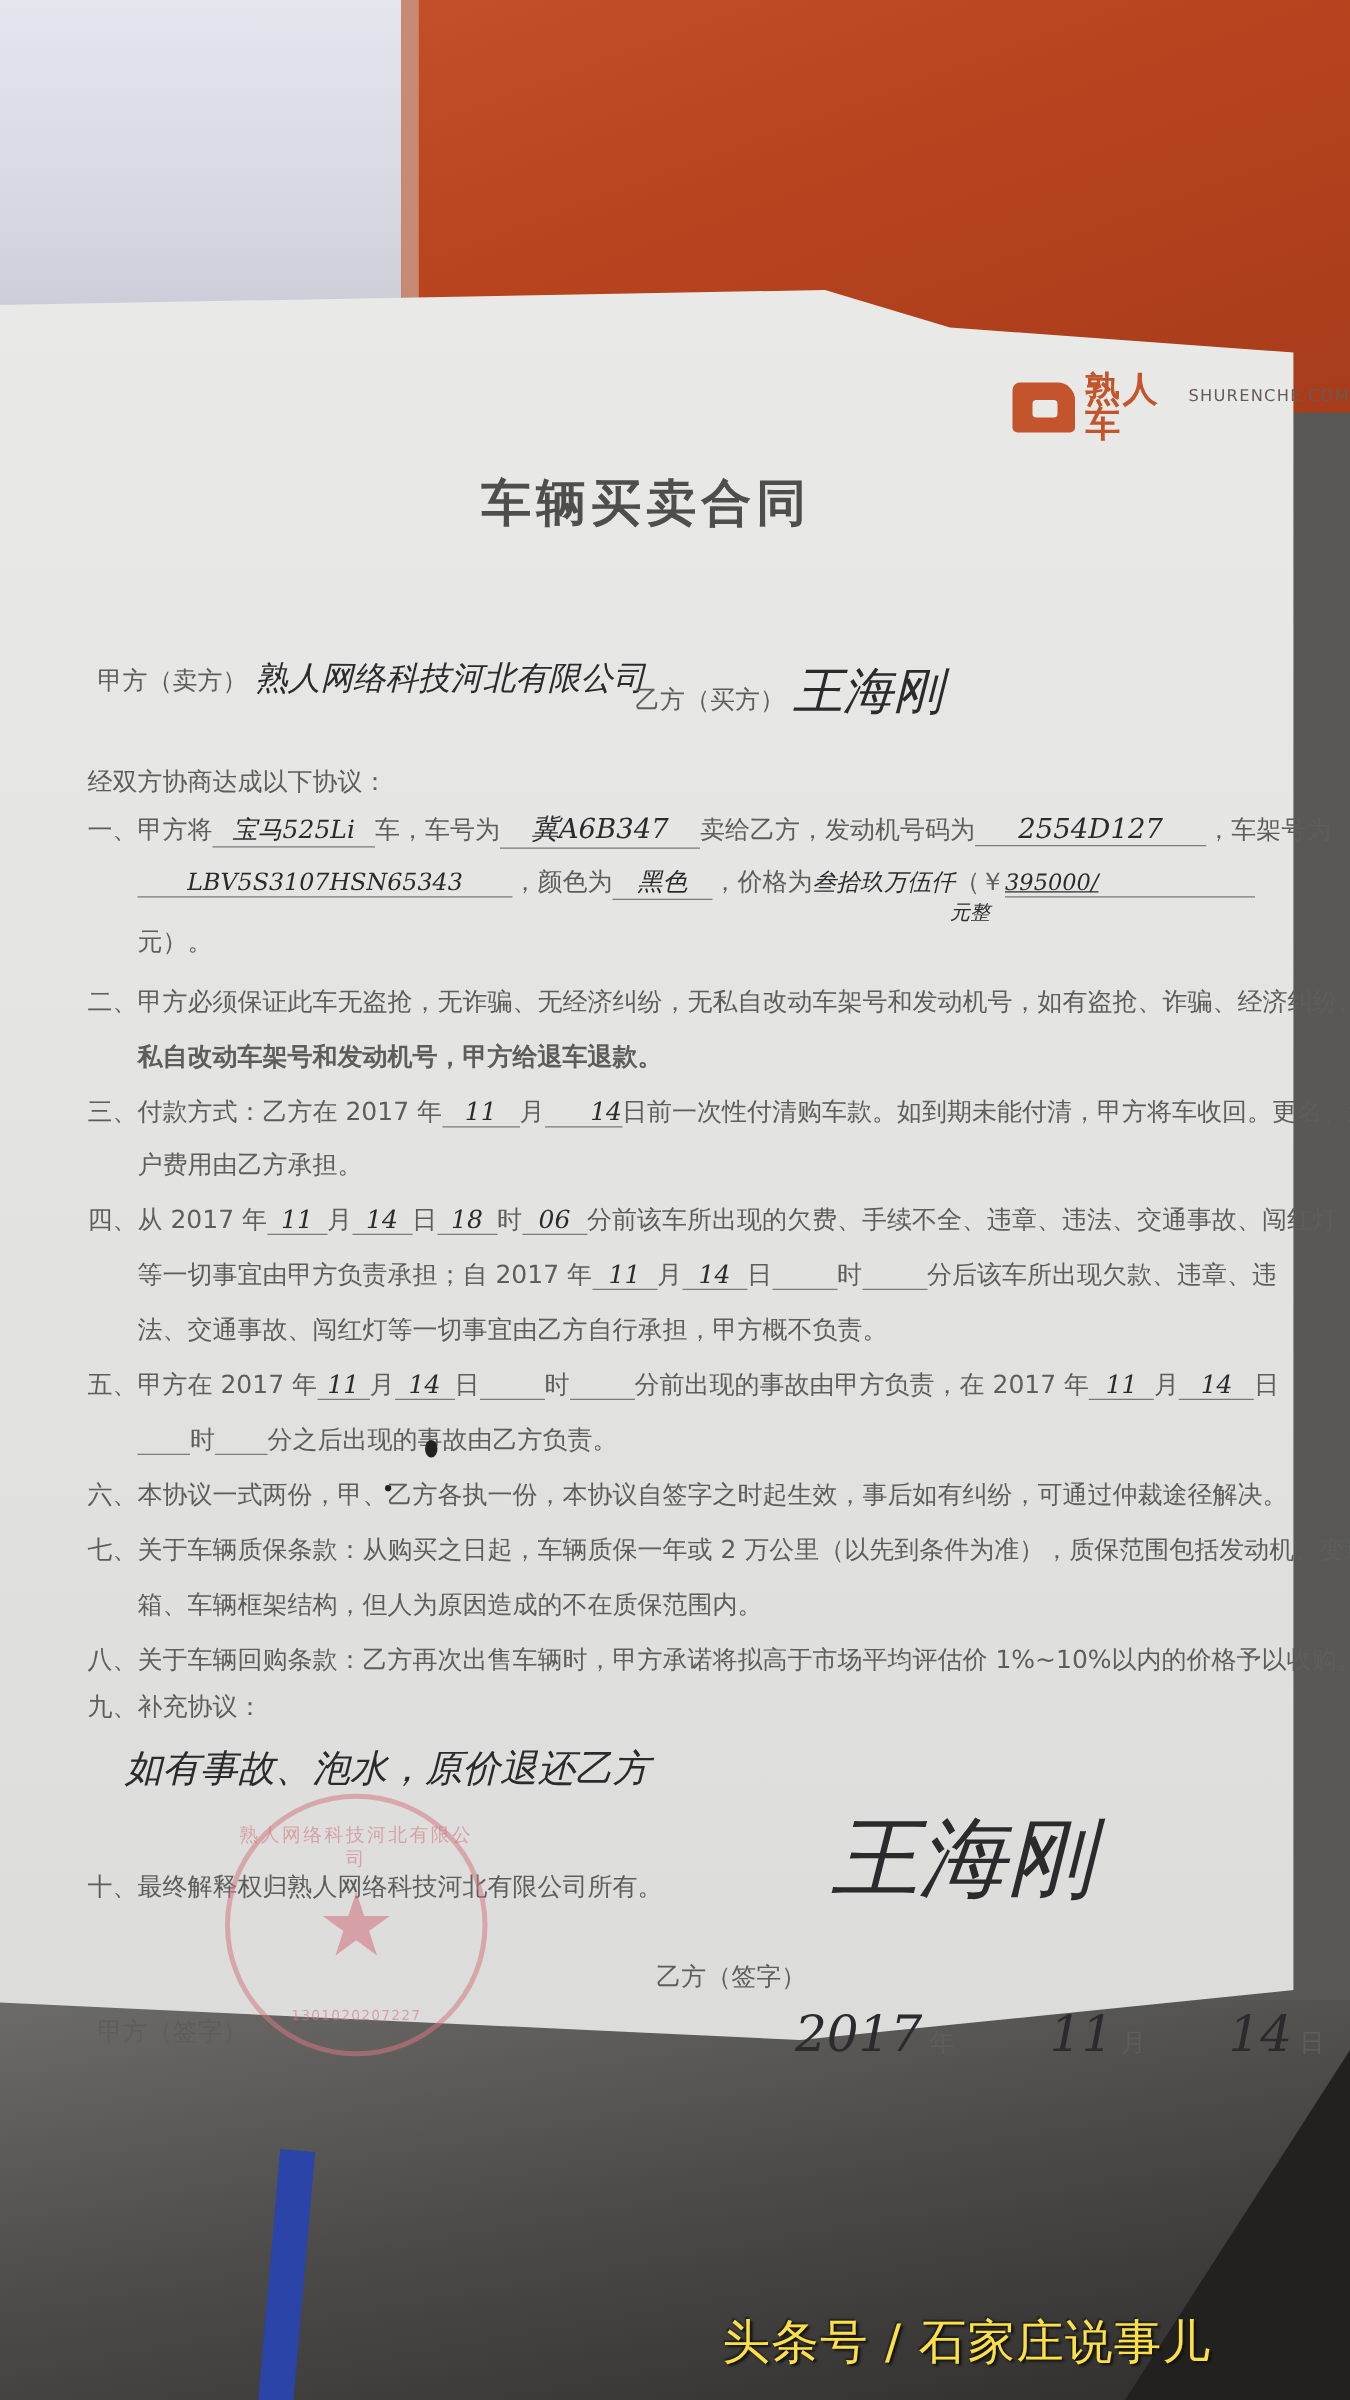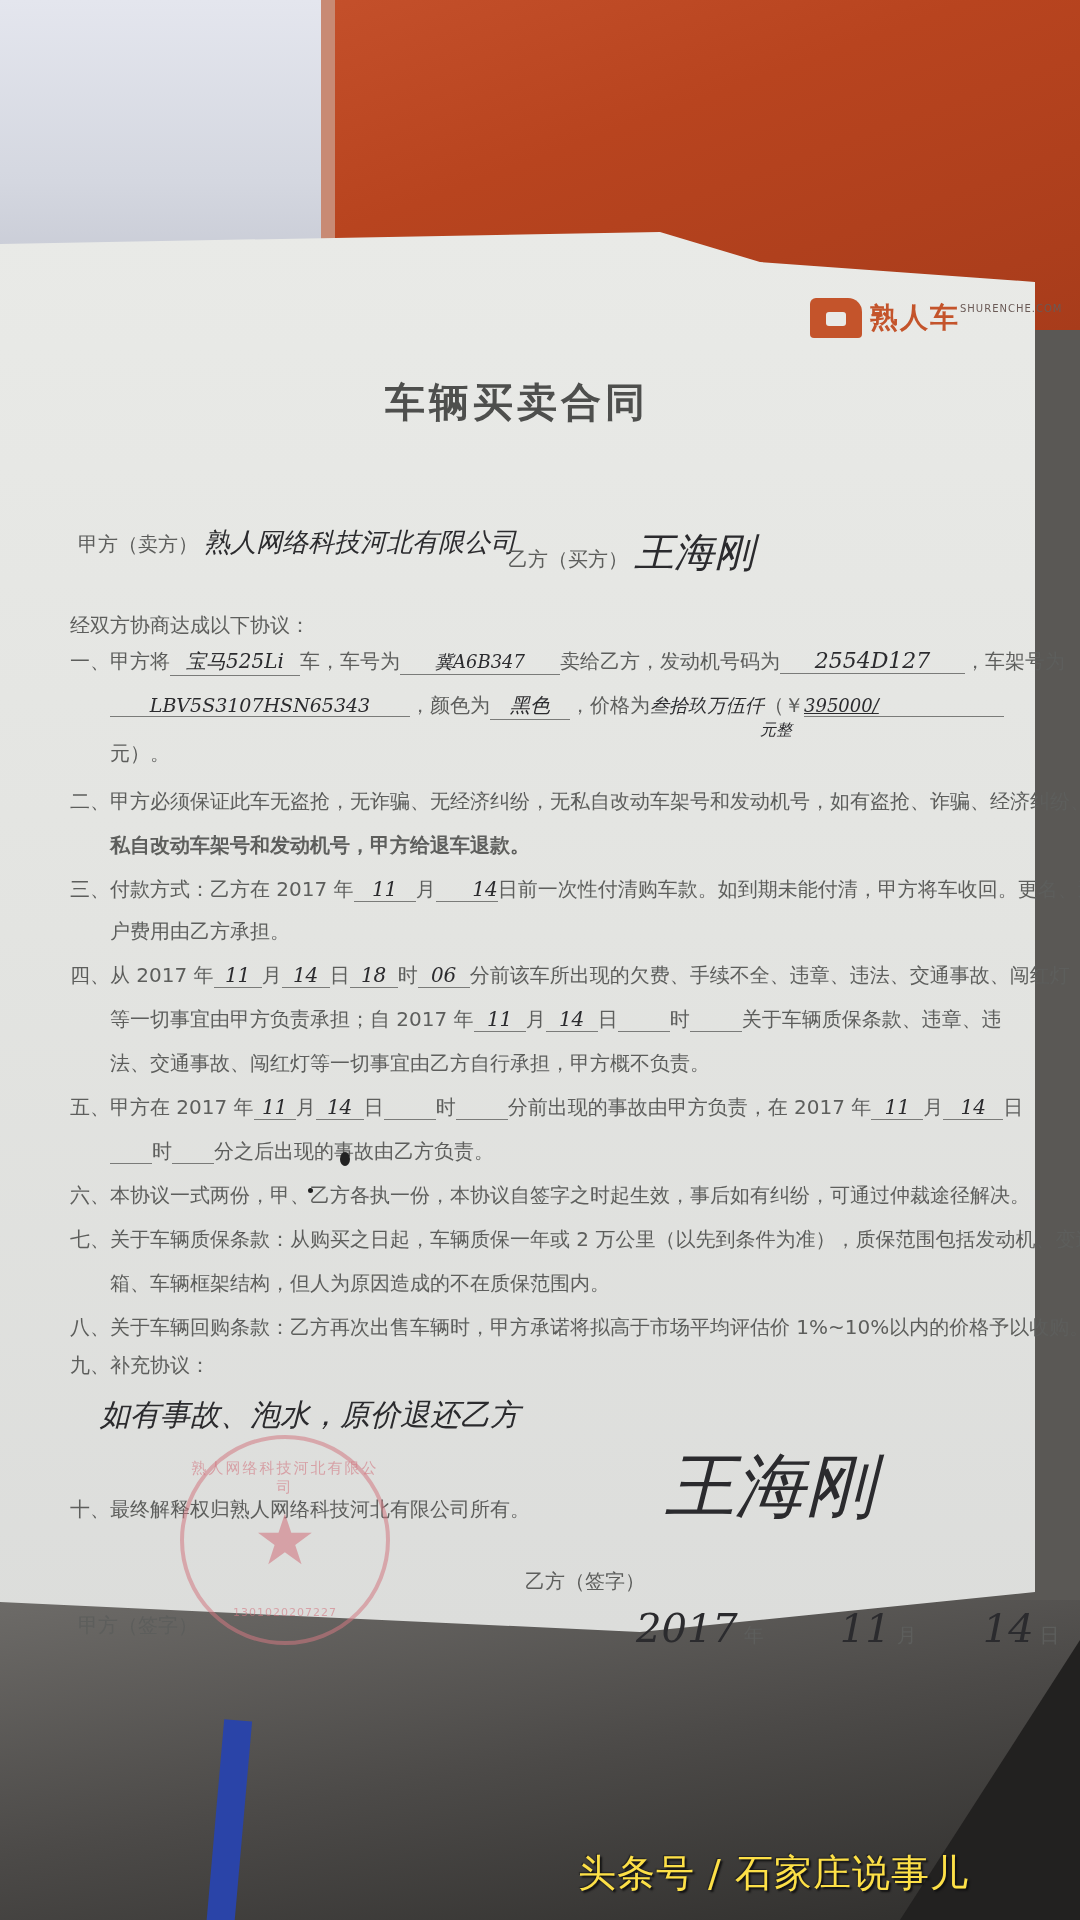--- a/index.html
+++ b/index.html
@@ -50,21 +50,21 @@
     .logo-mark {
       width: 52px; height: 40px; background: #c4542b; border-radius: 6px 14px 4px 4px;
       position: relative;
     }
     .logo-mark::after {
       content: ""; position: absolute; left: 16px; top: 14px; width: 20px; height: 14px;
       background: #e9eae7; border-radius: 3px;
     }
     .logo-text { display: flex; flex-direction: row; line-height: 1; }
     .logo-name { color: #c4542b; font-size: 28px; font-weight: bold; letter-spacing: 2px; }
-    .logo-url { color: #6a5a56; font-size: 10px; letter-spacing: 1px; margin-top: 0; }
+    .logo-url { color: #6a5a56; font-size: 13px; letter-spacing: 1px; margin-top: 13px; }
     .title {
       position: absolute; left: 385px; top: 375px; font-size: 40px; font-weight: bold;
       color: #4e4f4d; letter-spacing: 4px;
     }
     .seal {
       position: absolute; left: 180px; top: 1435px; width: 210px; height: 210px;
       border: 4px solid rgba(210,120,130,0.55); border-radius: 50%;
       display: flex; align-items: center; justify-content: center;
       color: rgba(210,120,130,0.6);
     }
@@ -110,41 +110,41 @@
   <span class="hand" style="font-size:26px;">熟人网络科技河北有限公司</span>
 </div>
 <div class="abs printed" style="left:508px;top:525px;">
   <span>乙方（买方）</span>
   <span class="hand" style="font-size:40px;">王海刚</span>
 </div>
 
 <div class="abs printed" style="left:70px;top:612px;">经双方协商达成以下协议：</div>
 
 <div class="abs printed" style="left:70px;top:648px;">
-  <span>一、甲方将</span><span class="uline hand" style="width:130px;font-size:20px;">宝马525Li</span><span>车，车号为</span><span class="uline hand" style="width:160px;font-size:18px;font-style:italic;">冀A6B347</span><span>卖给乙方，发动机号码为</span><span class="uline hand" style="width:185px;font-size:22px;">2554D127</span><span>，车架号为</span>
+  <span>一、甲方将</span><span class="uline hand" style="width:130px;font-size:20px;">宝马525Li</span><span>车，车号为</span><span class="uline hand" style="width:160px;font-size:22px;font-style:italic;">冀A6B347</span><span>卖给乙方，发动机号码为</span><span class="uline hand" style="width:185px;font-size:22px;">2554D127</span><span>，车架号为</span>
 </div>
 <div class="abs printed" style="left:110px;top:692px;">
   <span class="uline hand" style="width:300px;font-size:19px;">LBV5S3107HSN65343</span><span>，颜色为</span><span class="uline hand" style="width:80px;font-size:20px;">黑色</span><span>，价格为</span><span class="hand" style="font-size:19px;">叁拾玖万伍仟</span><span>（￥</span><span class="uline hand" style="width:200px;font-size:18px;text-align:left;text-decoration:underline;">395000/</span>
 </div>
 <div class="abs hand" style="left:760px;top:720px;font-size:16px;">元整</div>
 <div class="abs printed" style="left:110px;top:740px;">元）。</div>
 
 <div class="abs printed" style="left:70px;top:788px;">二、甲方必须保证此车无盗抢，无诈骗、无经济纠纷，无私自改动车架号和发动机号，如有盗抢、诈骗、经济纠纷、</div>
 <div class="abs printed" style="left:110px;top:832px;font-weight:bold;">私自改动车架号和发动机号，甲方给退车退款。</div>
 
 <div class="abs printed" style="left:70px;top:876px;">
   <span>三、付款方式：乙方在 2017 年</span><span class="uline hand" style="width:62px;">11</span><span>月</span><span class="uline hand" style="width:62px;text-align:right;">14</span><span>日前一次性付清购车款。如到期未能付清，甲方将车收回。更名、过</span>
 </div>
 <div class="abs printed" style="left:110px;top:918px;">户费用由乙方承担。</div>
 
 <div class="abs printed" style="left:70px;top:962px;">
   <span>四、从 2017 年</span><span class="uline hand" style="width:48px;">11</span><span>月</span><span class="uline hand" style="width:48px;">14</span><span>日</span><span class="uline hand" style="width:48px;">18</span><span>时</span><span class="uline hand" style="width:52px;">06</span><span>分前该车所出现的欠费、手续不全、违章、违法、交通事故、闯红灯</span>
 </div>
 <div class="abs printed" style="left:110px;top:1006px;">
-  <span>等一切事宜由甲方负责承担；自 2017 年</span><span class="uline hand" style="width:52px;">11</span><span>月</span><span class="uline hand" style="width:52px;">14</span><span>日</span><span class="uline" style="width:52px;">&nbsp;</span><span>时</span><span class="uline" style="width:52px;">&nbsp;</span><span>关于车辆质保条款、违章、违</span>
+  <span>等一切事宜由甲方负责承担；自 2017 年</span><span class="uline hand" style="width:52px;">11</span><span>月</span><span class="uline hand" style="width:52px;">14</span><span>日</span><span class="uline" style="width:52px;">&nbsp;</span><span>时</span><span class="uline" style="width:52px;">&nbsp;</span><span>分后该车所出现欠款、违章、违</span>
 </div>
 <div class="abs printed" style="left:110px;top:1050px;">法、交通事故、闯红灯等一切事宜由乙方自行承担，甲方概不负责。</div>
 
 <div class="abs printed" style="left:70px;top:1094px;">
   <span>五、甲方在 2017 年</span><span class="uline hand" style="width:42px;">11</span><span>月</span><span class="uline hand" style="width:48px;">14</span><span>日</span><span class="uline" style="width:52px;">&nbsp;</span><span>时</span><span class="uline" style="width:52px;">&nbsp;</span><span>分前出现的事故由甲方负责，在 2017 年</span><span class="uline hand" style="width:52px;">11</span><span>月</span><span class="uline hand" style="width:60px;">14</span><span>日</span>
 </div>
 <div class="abs printed" style="left:110px;top:1138px;">
   <span class="uline" style="width:42px;">&nbsp;</span><span>时</span><span class="uline" style="width:42px;">&nbsp;</span><span>分之后出现的事故由乙方负责。</span>
 </div>
 

